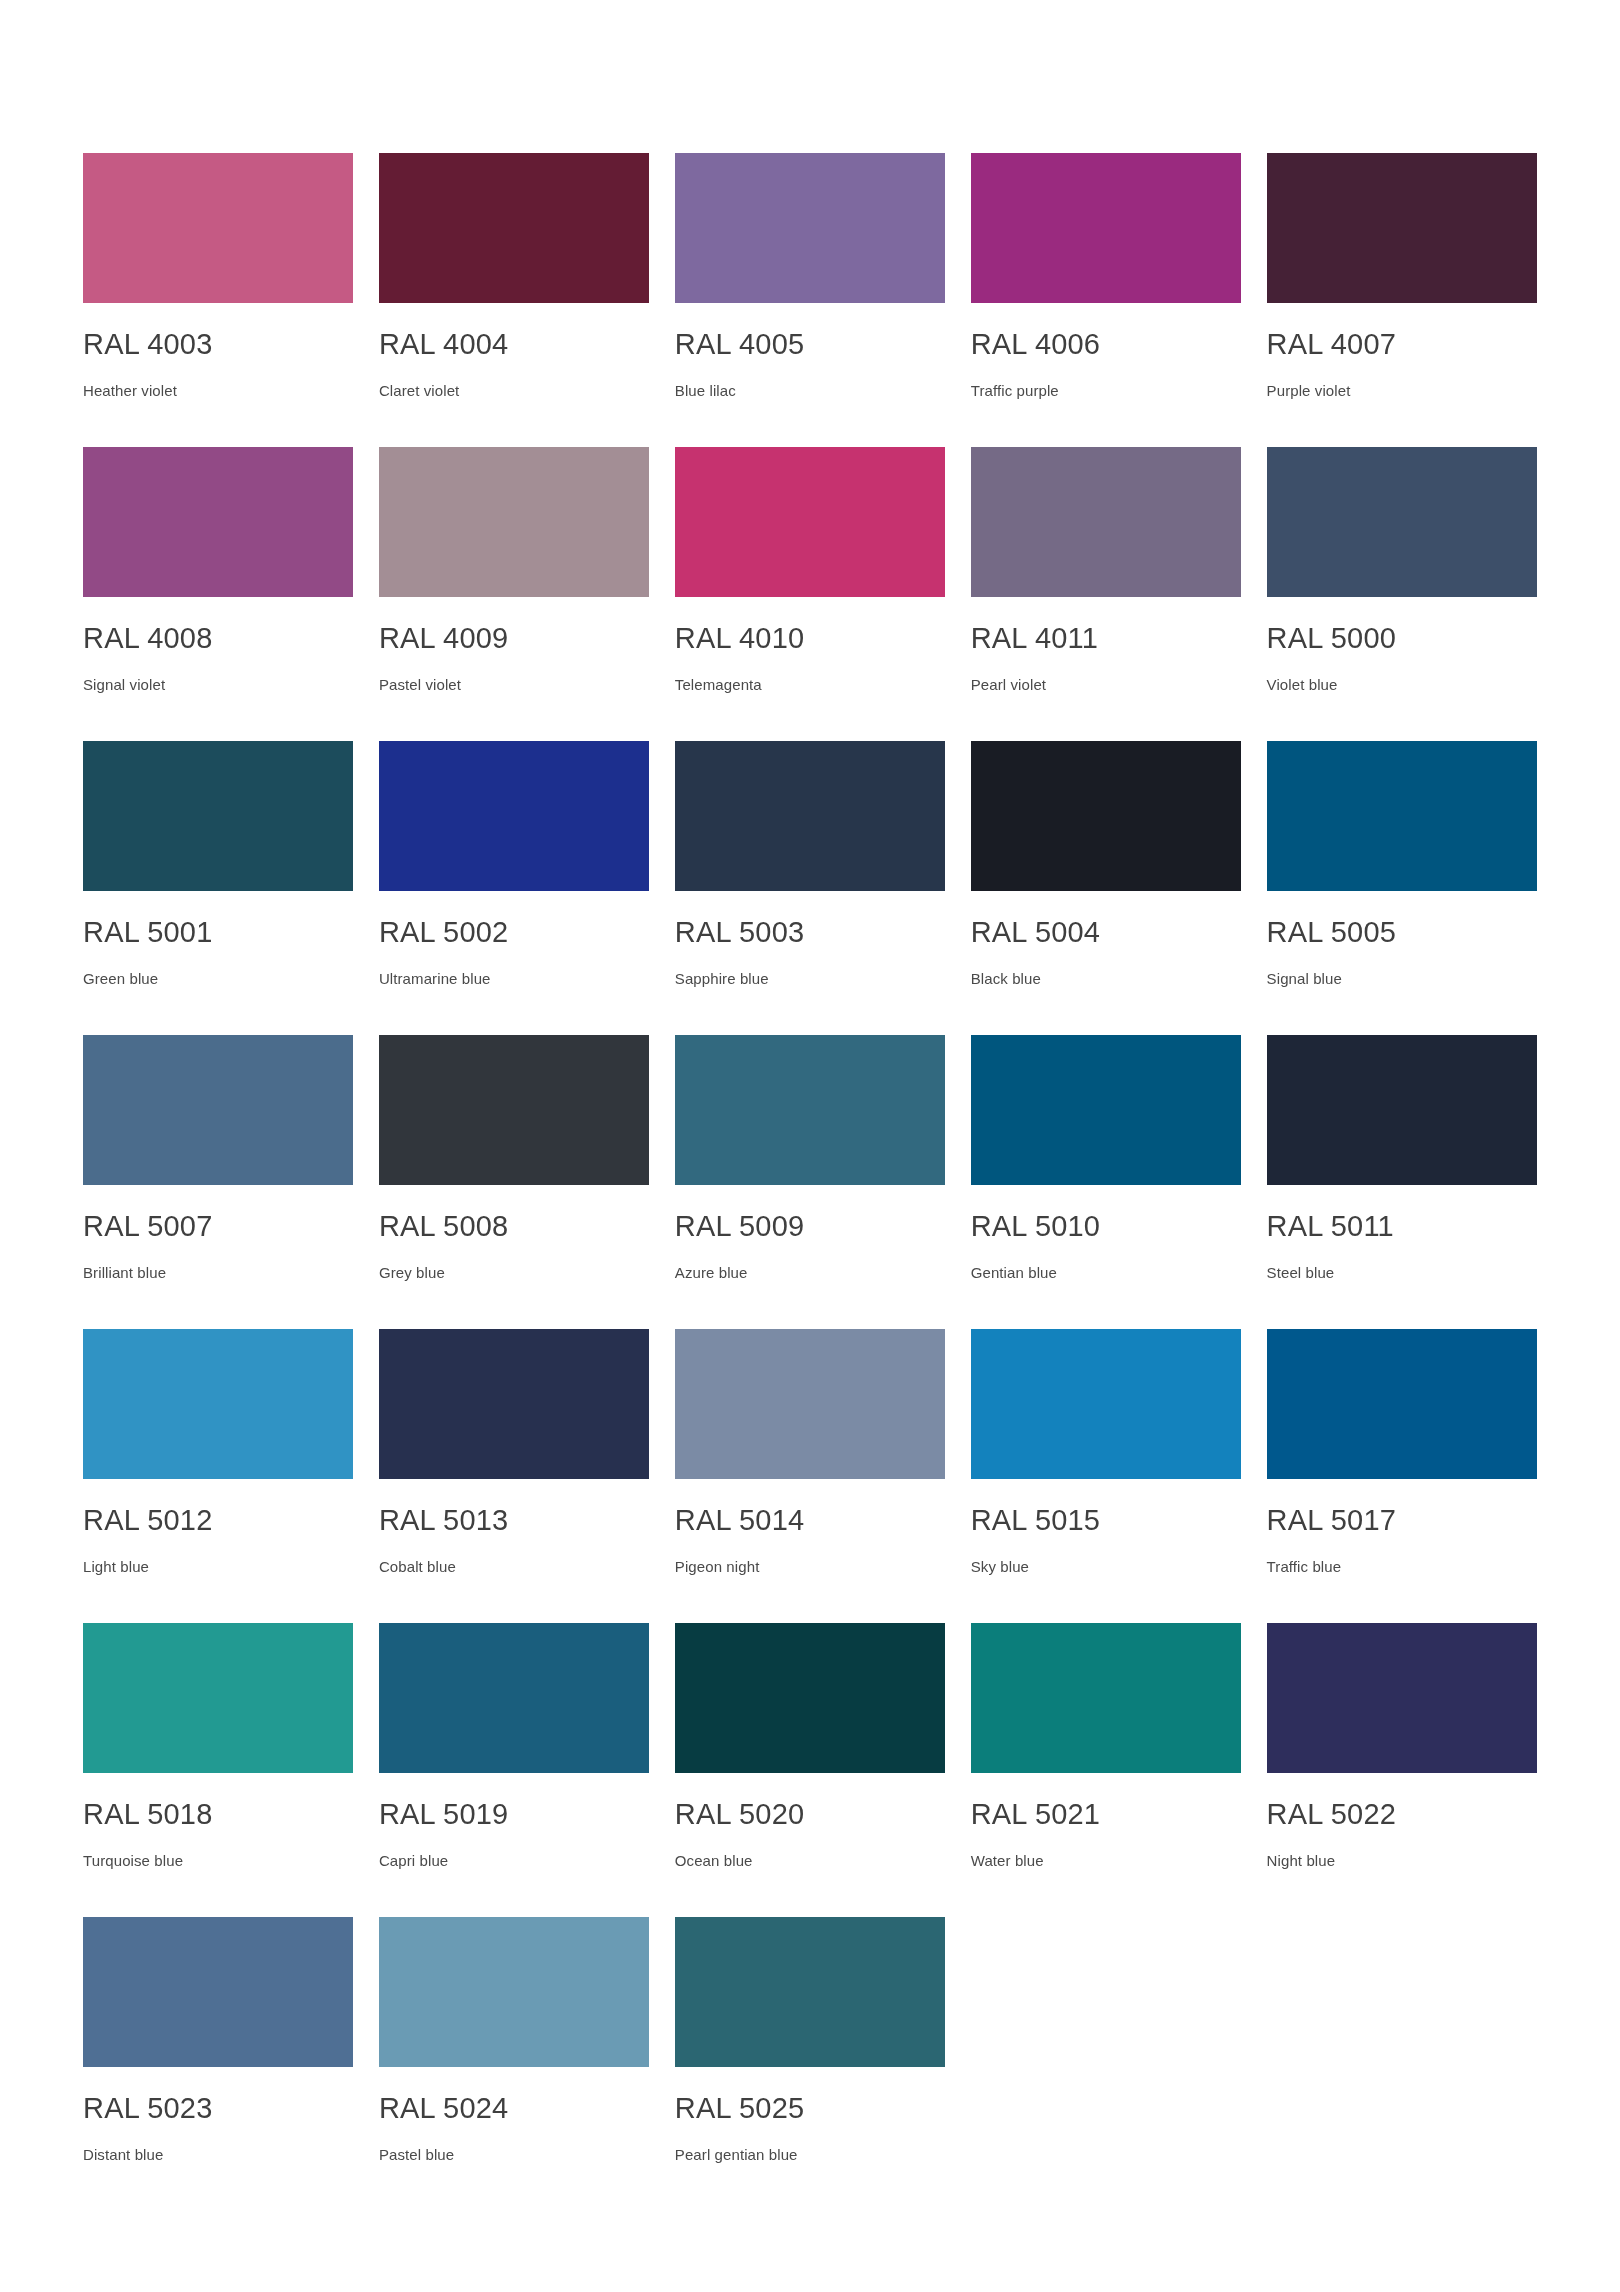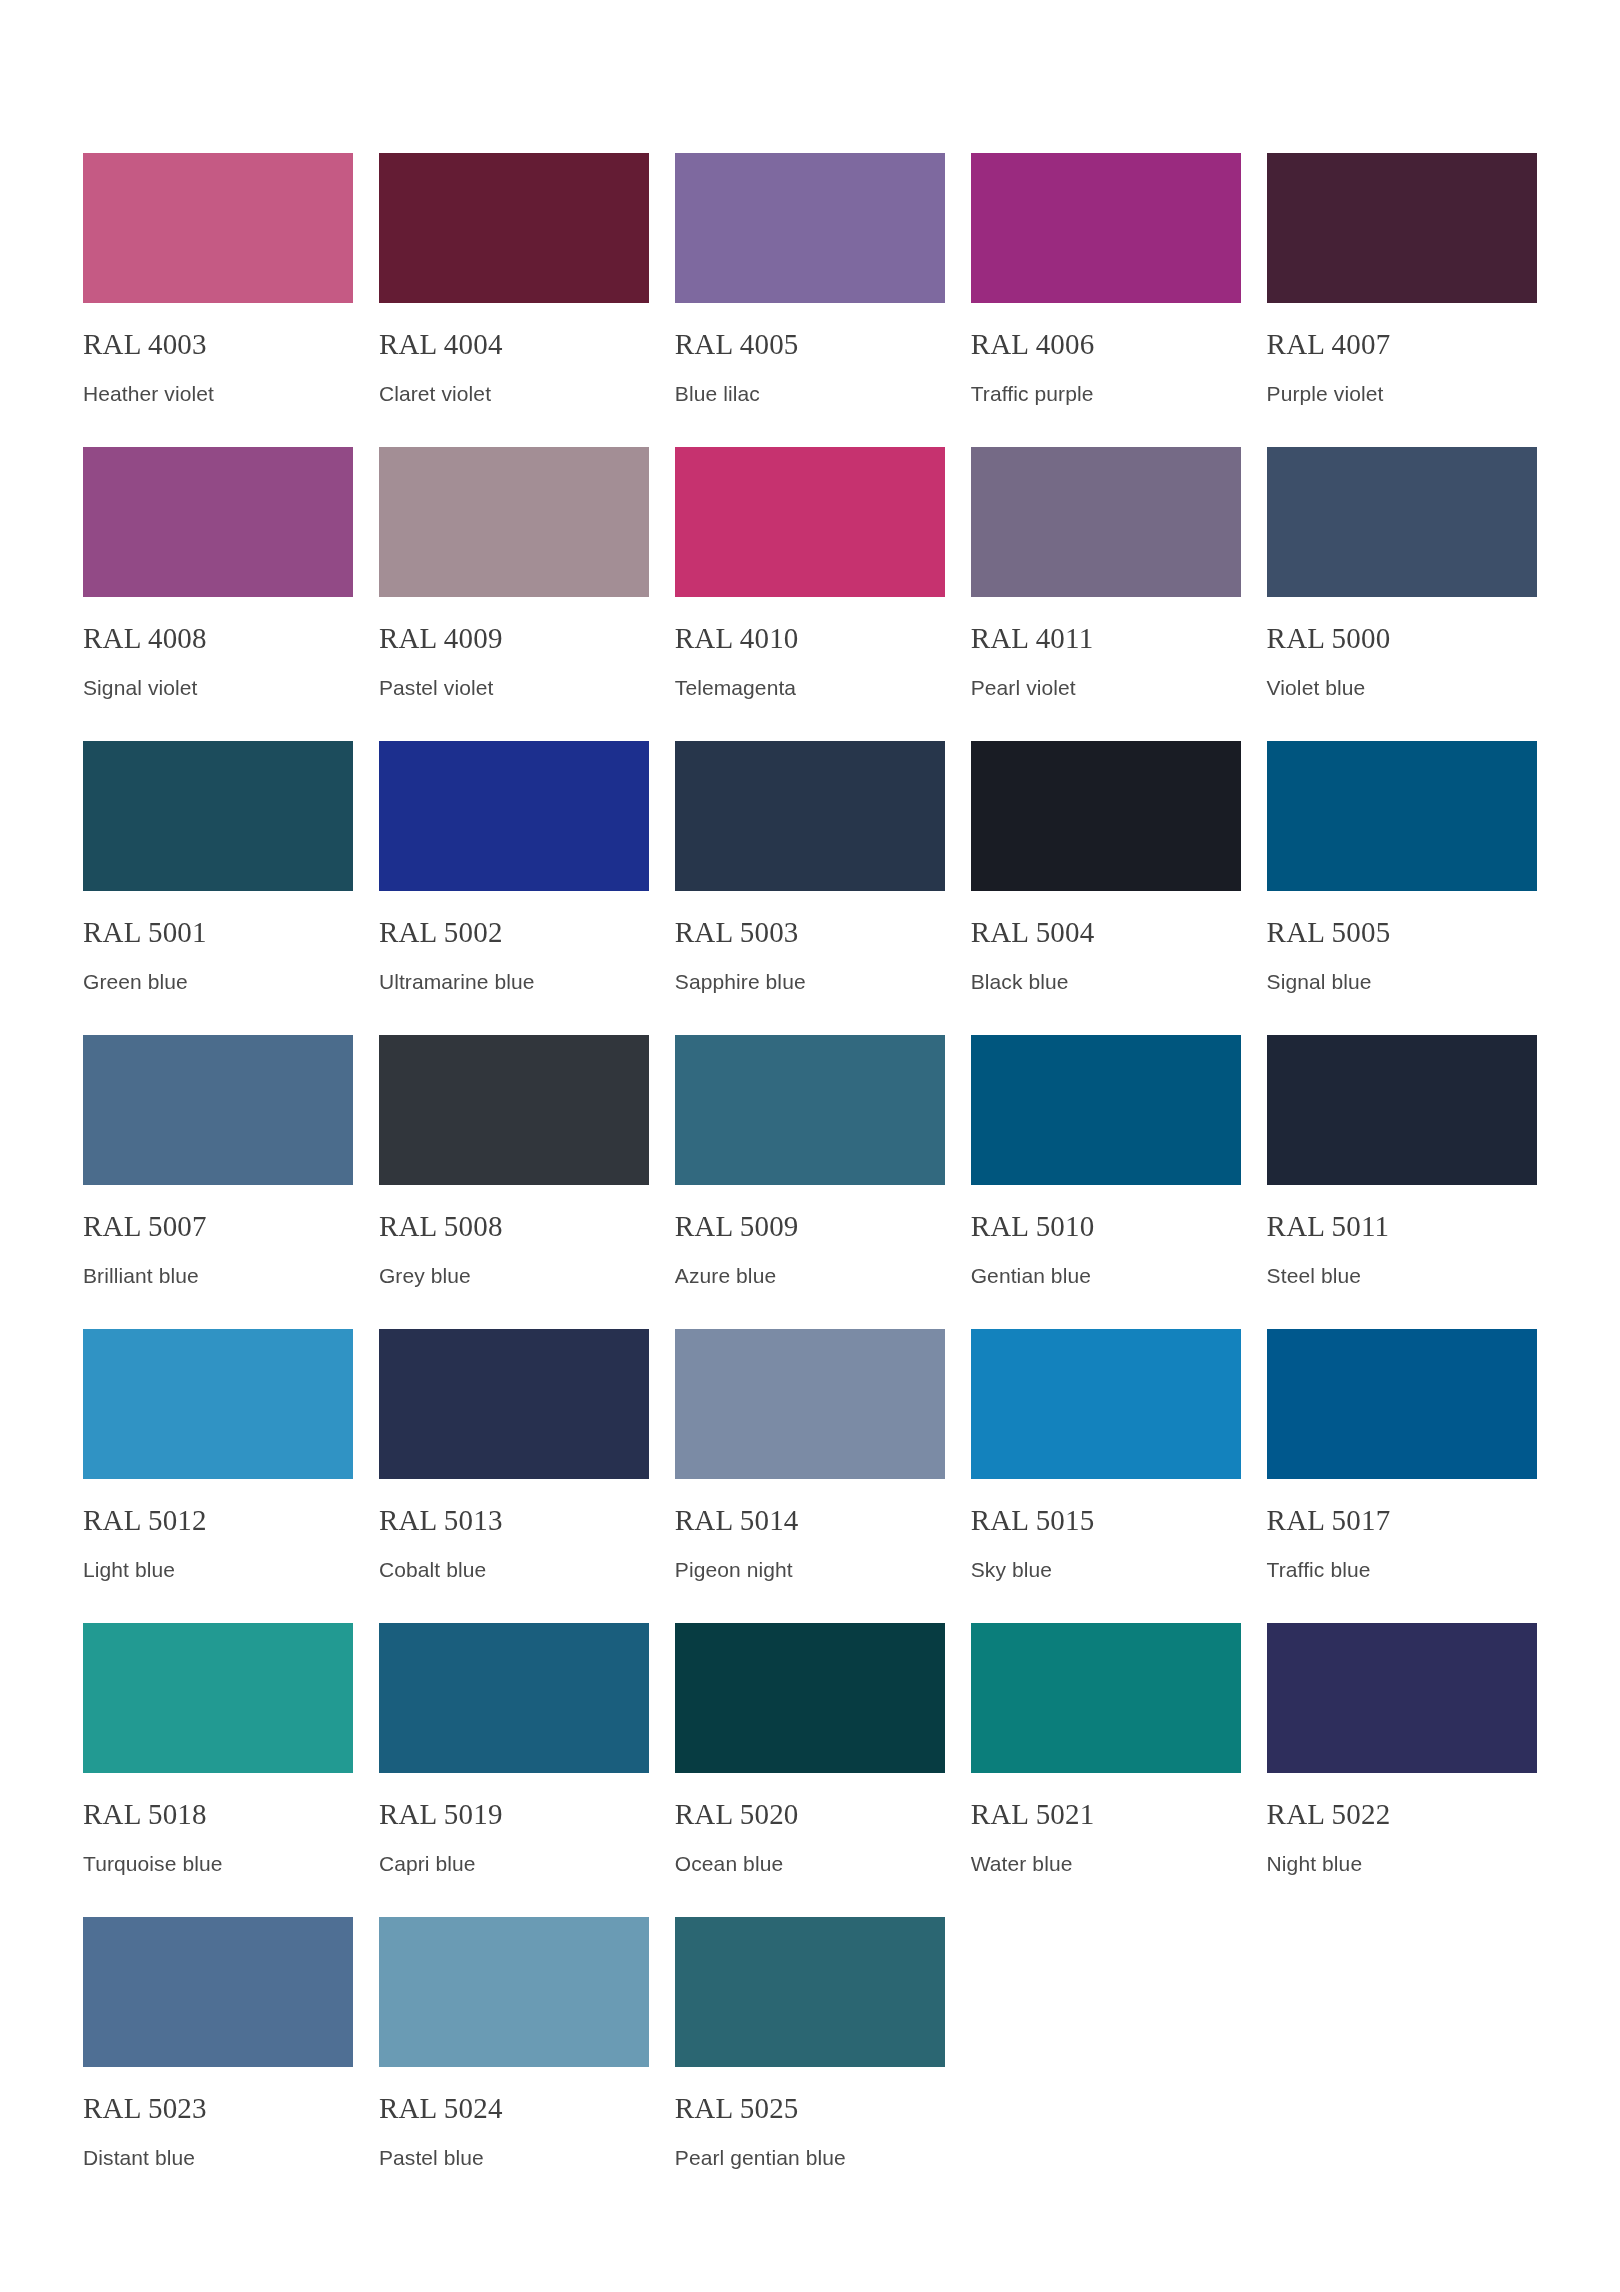--- a/index.html
+++ b/index.html
@@ -47,25 +47,24 @@
   }
 
   .swatch-code {
     font-size: 29px;
     font-weight: 400;
     color: #3f3f3f;
     letter-spacing: 0.2px;
     line-height: 1;
     margin-top: 26.5px;
     white-space: nowrap;
-    font-family: Liberation Serif, serif;
   }
 
   .swatch-name {
-    font-size: 21px;
+    font-size: 15px;
     font-weight: 400;
     color: #4a4a4a;
     letter-spacing: 0.1px;
     line-height: 1;
     margin-top: 24.5px;
     white-space: nowrap;
   }
 </style>
 </head>
 <body>

